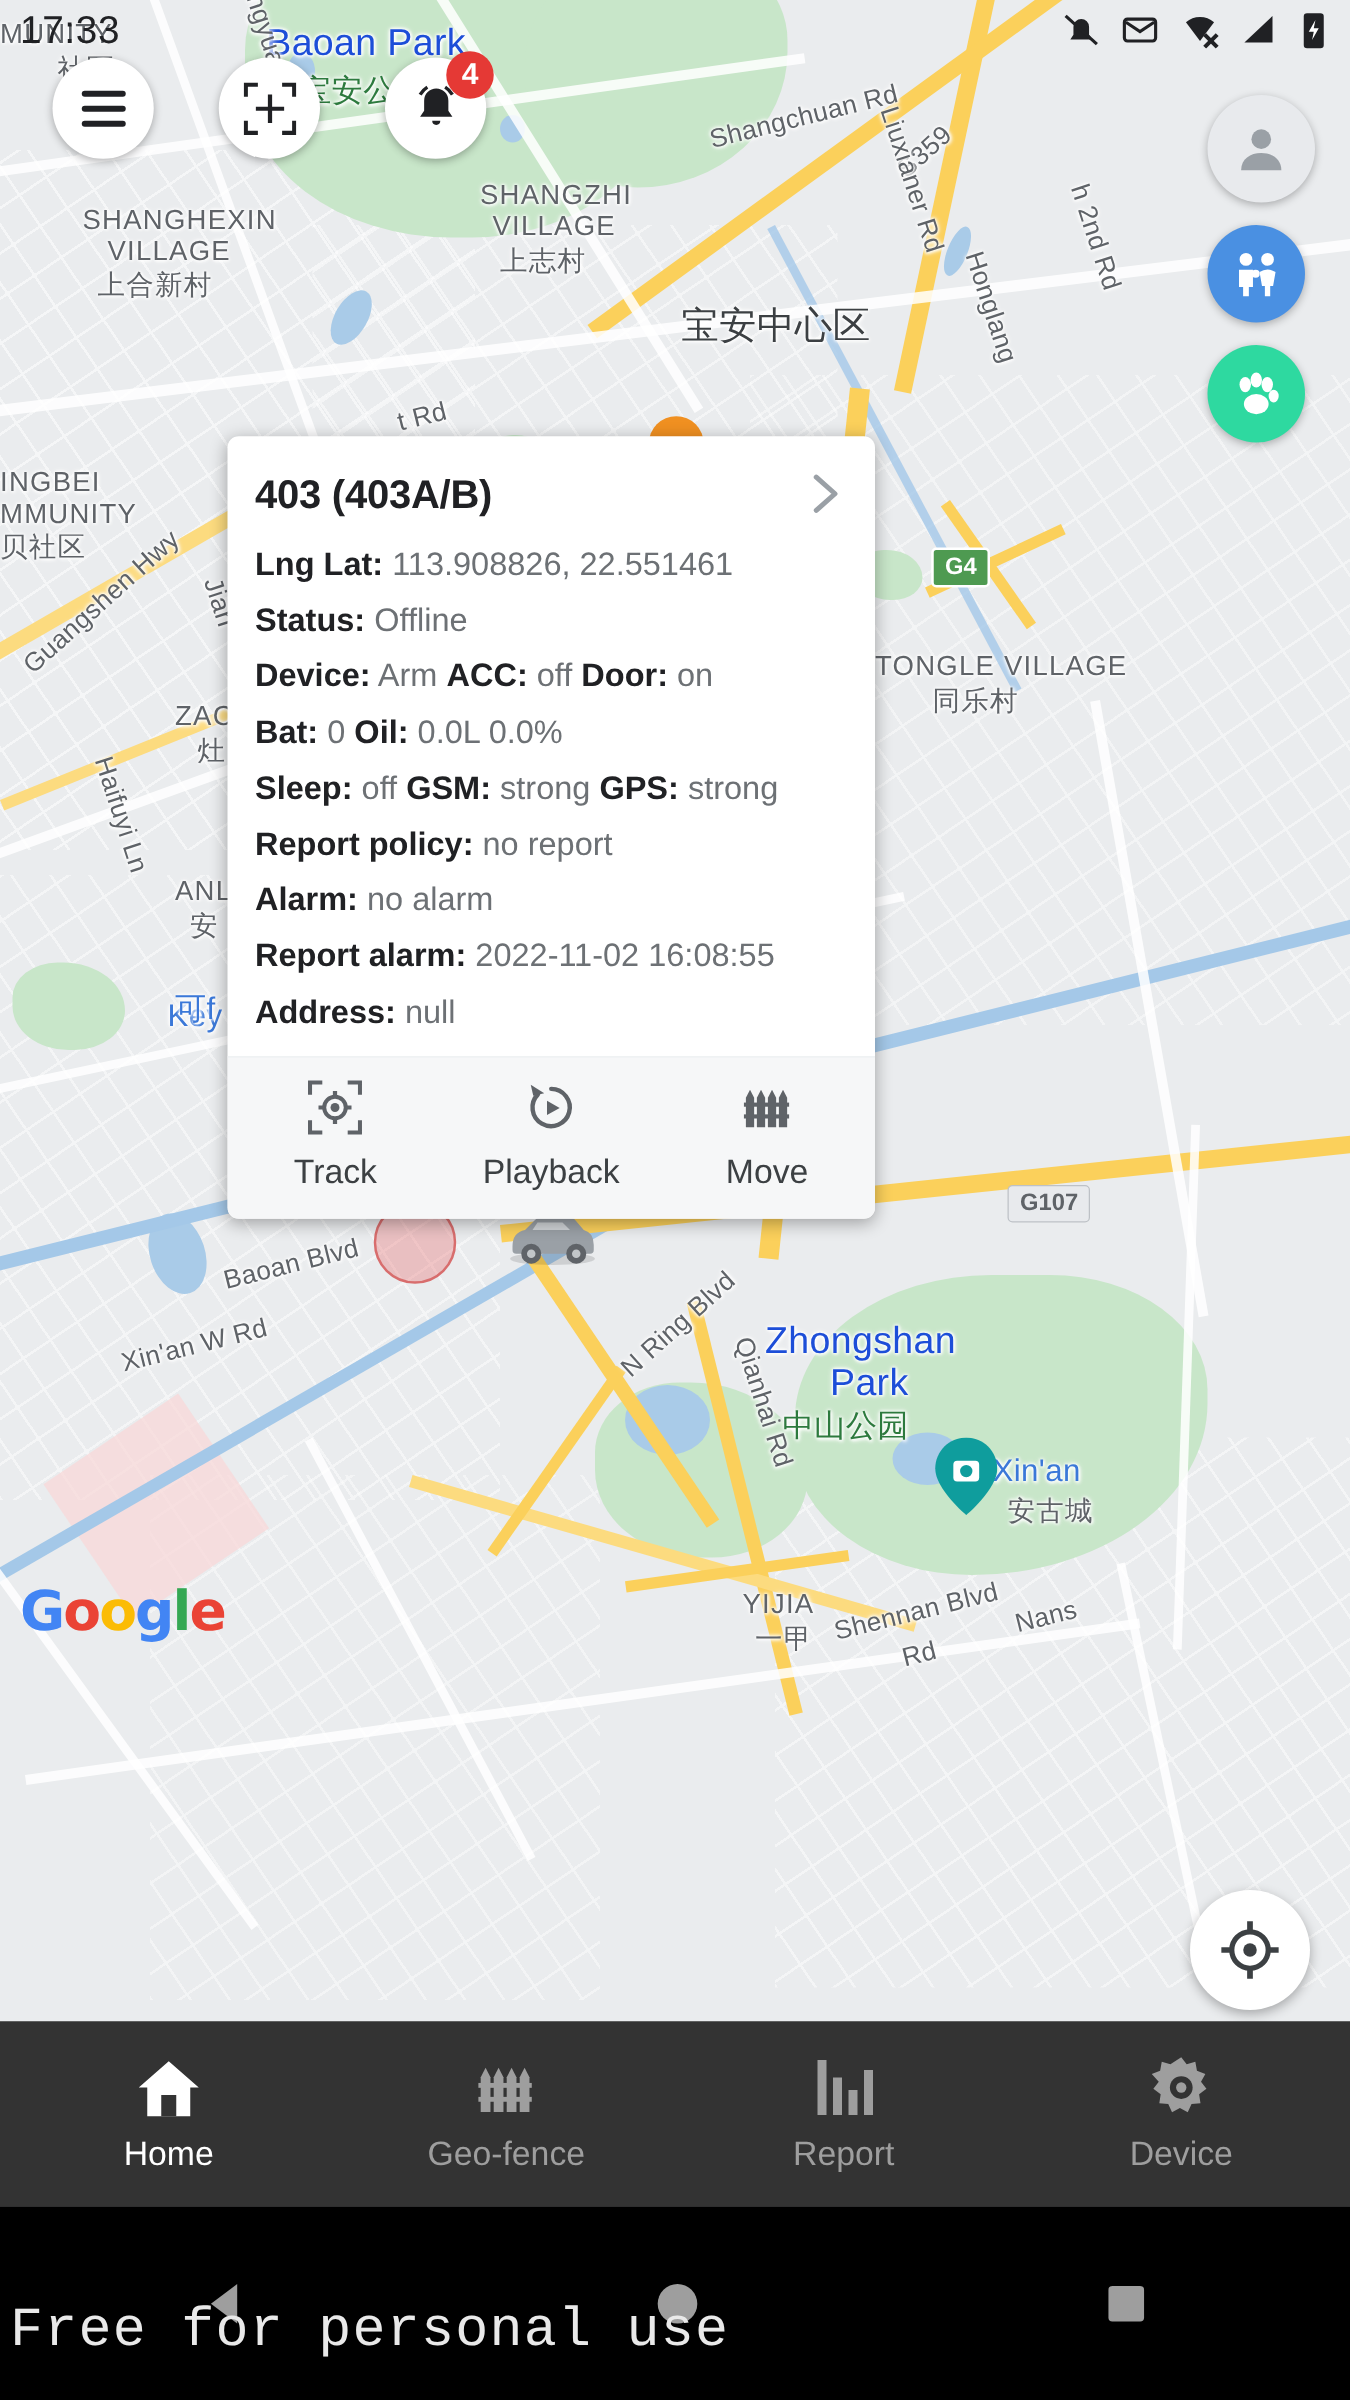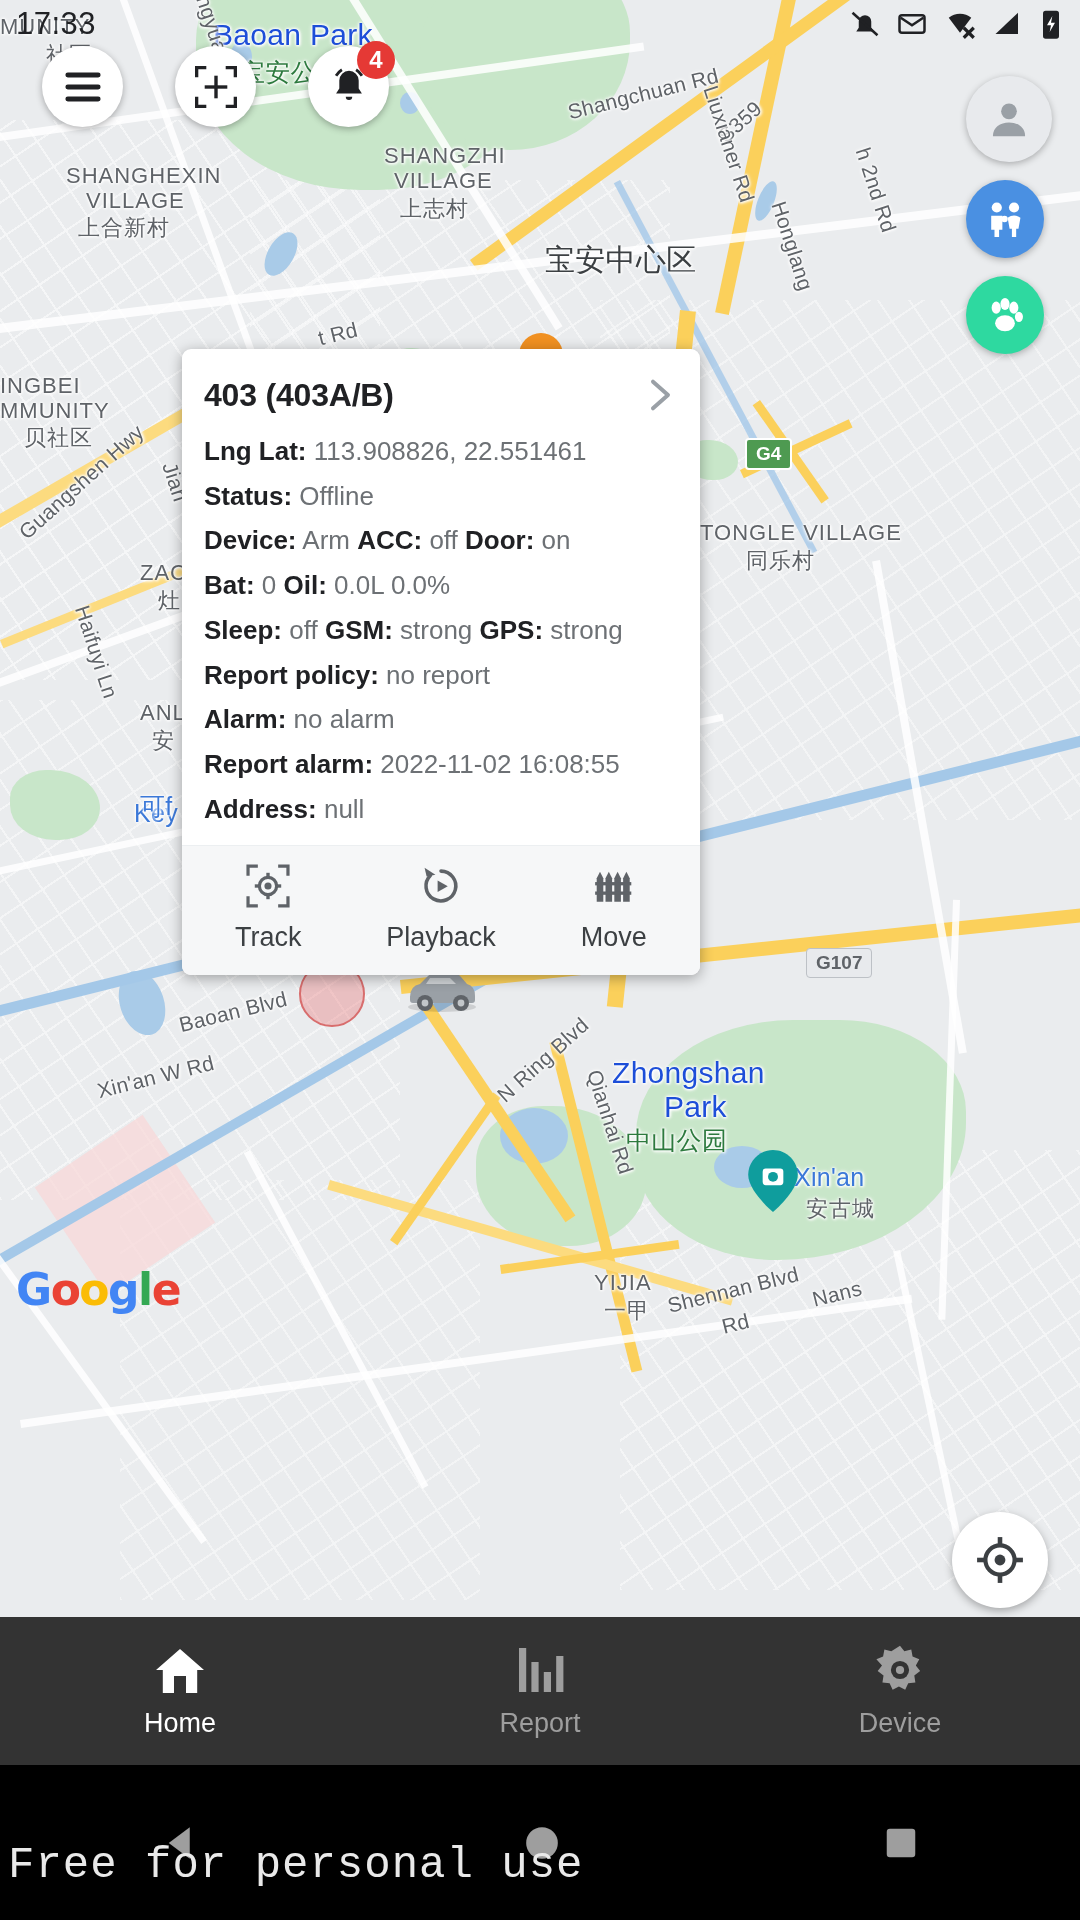--- a/index.html
+++ b/index.html
@@ -259,21 +259,21 @@
     <div class="maplabel village" style="left: 384px; top: 143px;">SHANGZHI</div>
     <div class="maplabel village" style="left: 394px; top: 168px;">VILLAGE</div>
     <div class="maplabel village" style="left: 400px; top: 194px;">上志村</div>
     <div class="maplabel village" style="left: 66px; top: 163px;">SHANGHEXIN</div>
     <div class="maplabel village" style="left: 86px; top: 188px;">VILLAGE</div>
     <div class="maplabel village" style="left: 78px; top: 213px; text-align: right;">上合新村</div>
     <div class="maplabel district" style="left: 545px; top: 240px;">宝安中心区</div>
     <div class="maplabel rd" style="left: 746px; top: 234px; transform: rotate(72deg);">Honglang</div>
     <div class="maplabel village" style="left: 0px; top: 373px;">INGBEI</div>
     <div class="maplabel village" style="left: 0px; top: 398px;">MMUNITY</div>
-    <div class="maplabel village" style="left: 0px; top: 423px; padding-left: 24px;">贝社区</div>
+    <div class="maplabel village" style="left: 0px; top: 423px;">贝社区</div>
     <div class="maplabel rd" style="left: 318px; top: 322px; transform: rotate(-14deg);">t Rd</div>
     <div class="maplabel rd" style="left: 155px; top: 470px; transform: rotate(72deg);">Jian</div>
     <div class="maplabel rd" style="left: 2px; top: 470px; transform: rotate(-42deg);">Guangshen Hwy</div>
     <div class="maplabel rd" style="left: 48px; top: 640px; transform: rotate(72deg);">Haifuyi Ln</div>
     <div class="maplabel village" style="left: 140px; top: 560px;">ZAC</div>
     <div class="maplabel village" style="left: 158px; top: 586px;">灶</div>
     <div class="maplabel village" style="left: 140px; top: 700px;">ANL</div>
     <div class="maplabel village" style="left: 152px; top: 726px;">安</div>
     <div class="maplabel blue" style="left: 134px; top: 799px;">Key</div>
     <div class="maplabel blue" style="left: 140px; top: 790px;">可f</div>
@@ -465,20 +465,35 @@
     <div class="nav-ico">
       <svg width="52" height="50" viewBox="0 0 26 25">
         <path d="M13 1.5L1 12h3.4v11.5h17.2V12H25z" fill="#ffffff"></path>
         <rect x="10" y="15" width="6" height="8.5" fill="#333333"></rect>
       </svg>
     </div>
     <div class="nav-label">Home</div>
   </div>
   <div class="navitem">
     <div class="nav-ico">
+      <svg width="52" height="50" viewBox="0 0 28 26">
+        <g fill="#9e9e9e">
+          <path d="M3 8l2.1-4 2.1 4v15H3z"></path>
+          <path d="M8.6 8l2.1-4 2.1 4v15H8.6z"></path>
+          <path d="M14.2 8l2.1-4 2.1 4v15h-4.2z"></path>
+          <path d="M19.8 8l2.1-4 2.1 4v15h-4.2z"></path>
+        </g>
+        <rect x="2" y="10.5" width="23" height="2.1" fill="#9e9e9e"></rect>
+        <rect x="2" y="16.5" width="23" height="2.1" fill="#9e9e9e"></rect>
+      </svg>
+    </div>
+    <div class="nav-label">Geo-fence</div>
+  </div>
+  <div class="navitem">
+    <div class="nav-ico">
       <svg width="50" height="50" viewBox="0 0 25 25">
         <rect x="2" y="1" width="3.6" height="22" fill="#9e9e9e"></rect>
         <rect x="8.2" y="8" width="3.6" height="15" fill="#9e9e9e"></rect>
         <rect x="14.4" y="13" width="3.6" height="10" fill="#9e9e9e"></rect>
         <rect x="20.6" y="5" width="3.6" height="18" fill="#9e9e9e"></rect>
       </svg>
     </div>
     <div class="nav-label">Report</div>
   </div>
   <div class="navitem">

